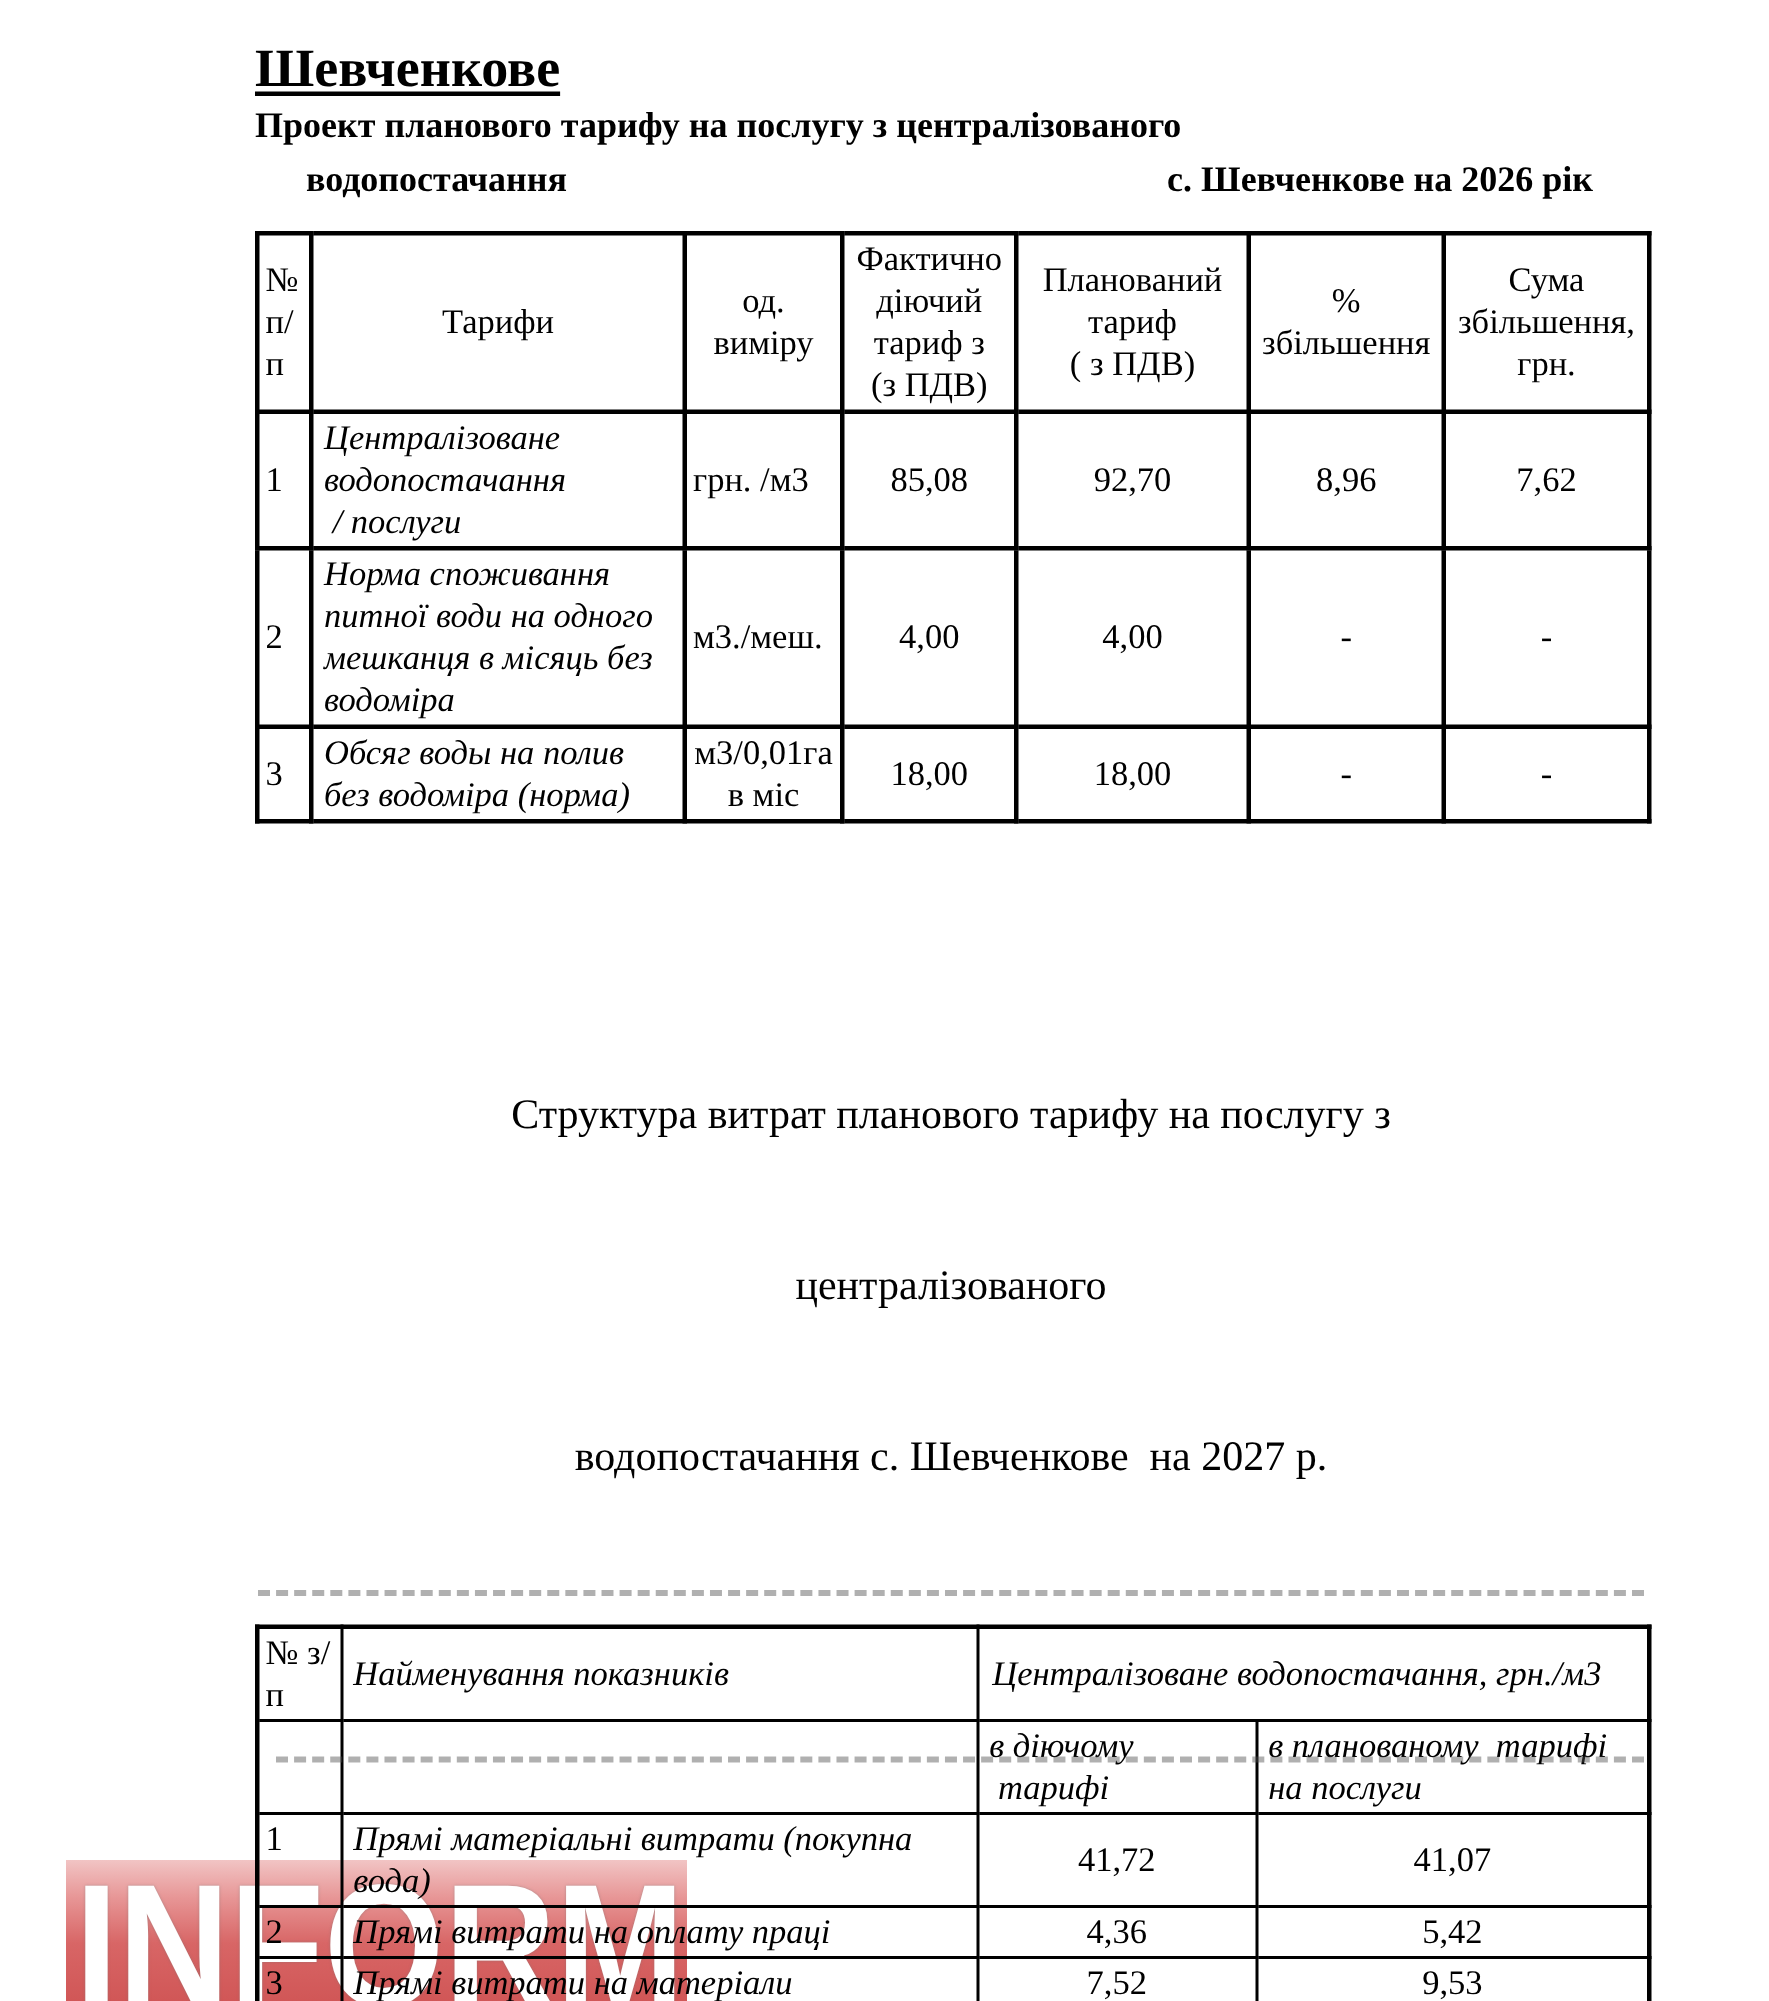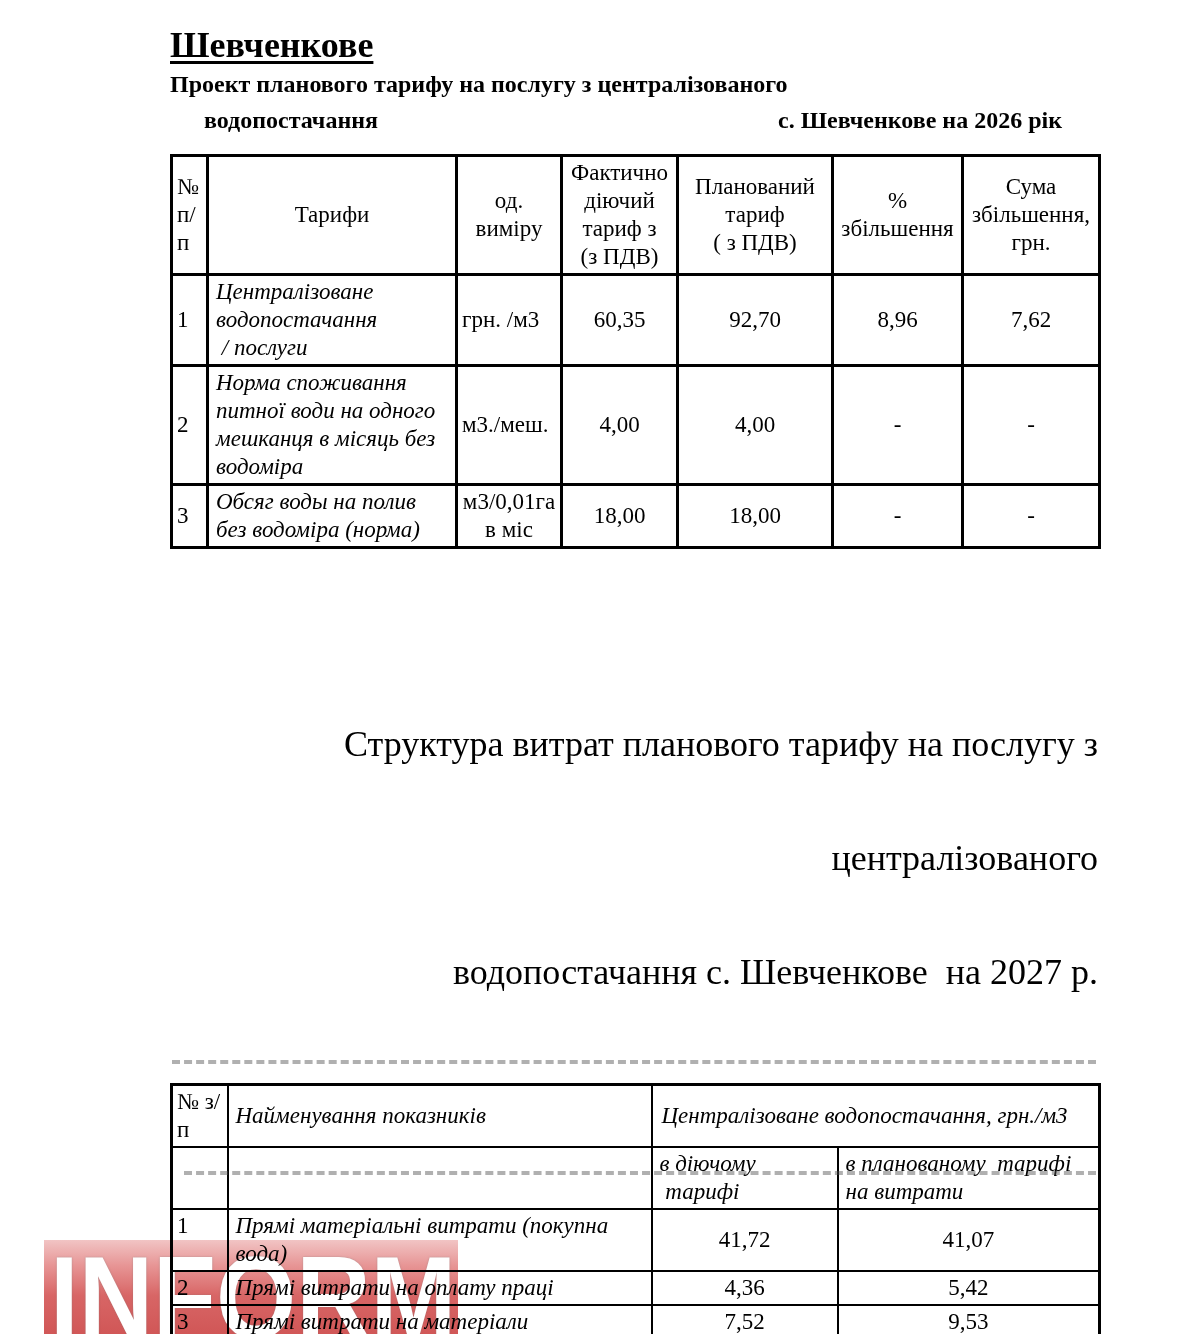--- a/index.html
+++ b/index.html
@@ -27,21 +27,21 @@
   td { border:2px solid #000; vertical-align:middle; font-size:23px; line-height:28px;
        white-space:pre-wrap; padding:2px 4px; }
   .t1 { margin-top:16px; }
   .t1 td { border-width:3px; }
   .t2 { margin-top:16px; border:3px solid #000; }
   .c { text-align:center; }
   .l { text-align:left; }
   .name { text-align:left; padding-left:7px;font-style:italic; }
   .numcol { text-align:left; padding-left:4px; vertical-align:top; }
 
-  .section-title { margin-top:100px; font-size:36px; line-height:38px; text-align:right;
+  .section-title { margin-top:100px; font-size:28px; line-height:38px; text-align:center;
                    white-space:pre; }
 
   .dash { position:absolute; height:0; z-index:2; border-top:4px dashed rgba(80,80,80,0.45); }
   .dash1 { left:172px; top:1036px; width:924px; }
   .dash2 { left:184px; top:1147px; width:912px; }
 </style>
 </head>
 <body>
 
 <div class="page">
@@ -91,21 +91,21 @@
         <td class="c">Сума
 збільшення,
 грн.</td>
       </tr>
       <tr style="height:88px;">
         <td class="l">1</td>
         <td class="name">Централізоване
 водопостачання
  / послуги</td>
         <td class="l">грн. /м3</td>
-        <td class="c">60,35</td>
+        <td class="c">85,08</td>
         <td class="c">92,70</td>
         <td class="c">8,96</td>
         <td class="c">7,62</td>
       </tr>
       <tr style="height:112px;">
         <td class="l">2</td>
         <td class="name">Норма споживання
 питної води на одного
 мешканця в місяць без
 водоміра</td>
@@ -148,21 +148,21 @@
 п</td>
         <td class="name">Найменування показників</td>
         <td class="name" colspan="2" style="padding-left:9px;margin-left:30px;">Централізоване водопостачання, грн./м3</td>
       </tr>
       <tr style="height:60px;">
         <td></td>
         <td></td>
         <td class="name">в діючому
  тарифі</td>
         <td class="name">в планованому  тарифі
-на витрати</td>
+на послуги</td>
       </tr>
       <tr style="height:56px;">
         <td class="numcol">1</td>
         <td class="name">Прямі матеріальні витрати (покупна
 вода)</td>
         <td class="c">41,72</td>
         <td class="c">41,07</td>
       </tr>
       <tr style="height:28px;">
         <td class="numcol">2</td>

